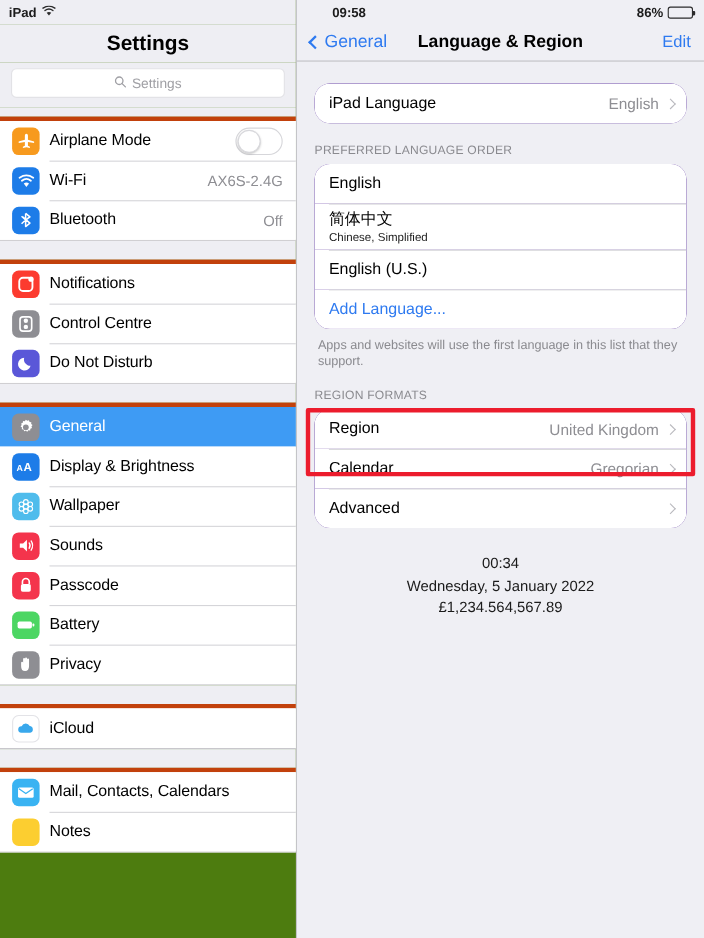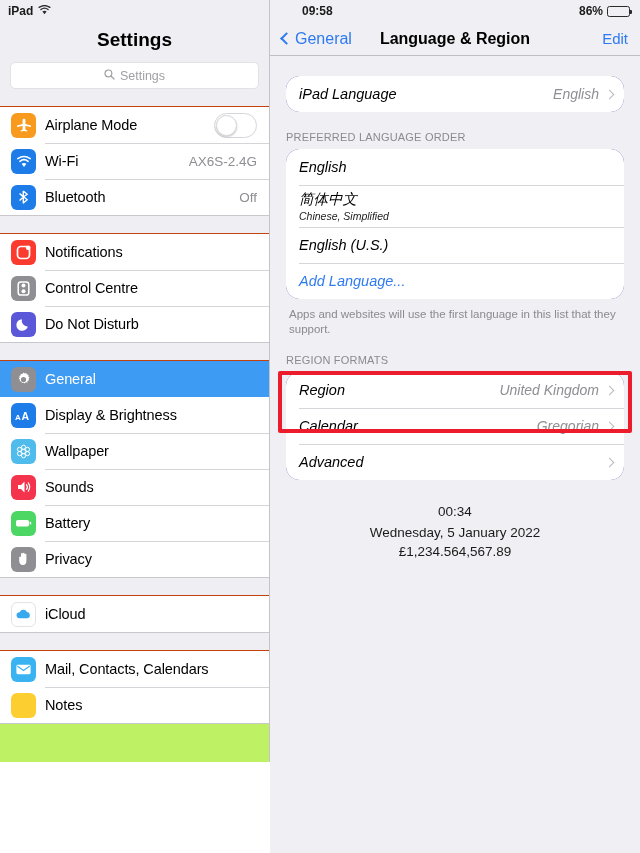--- a/index.html
+++ b/index.html
@@ -7,22 +7,22 @@
     width: 640px; height: 853px;
     font-family: "Liberation Sans", "DejaVu Sans", sans-serif;
     background: #ffffff;
     overflow: hidden;
     -webkit-font-smoothing: antialiased;
   }
   .screen { position: relative; width: 640px; height: 853px; display: flex; }
 
   
   .left-panel {
-    width: 270px; height: 762px;
-    background: #bef264;
+    width: 270px; height: 853px;
+    background: #4d7c0f;
     border-right: 1px solid #c4c4c8;
     position: relative;
     overflow: hidden;
   }
   .l-statusbar {
     height: 22px; display: flex; align-items: center;
     padding: 0 8px; gap: 5px;
     font-size: 12px; font-weight: bold; color: #1b1b1b;
     background: #eeeef3;
   }
@@ -34,21 +34,21 @@
   .search-wrap { padding: 5px 10px 9px 10px; background: #eeeef3; }
   .search-field {
     height: 27px; background: #ffffff; border-radius: 5px;
     display: flex; align-items: center; justify-content: center;
     gap: 5px; font-size: 12.5px; color: #a0a0a5;
     border: 1px solid #e2e2e6;
   }
   .gap { height: 17px; background: #eeeef3; }
   .gap.short { height: 8px; }
 
-  .l-group { background: #ffffff; border-top: 1px solid #c2410c; border-bottom: 1px solid #c8c7cc; }
+  .l-group { background: #ffffff; border-top: 4px solid #c2410c; border-bottom: 1px solid #c8c7cc; }
   .l-row {
     height: 36px; display: flex; align-items: center;
     padding-left: 11px; position: relative;
     background: #ffffff;
   }
   .l-row.selected { background: #3e9bf4; }
   .l-row + .l-row::before {
     content: ""; position: absolute; left: 45px; right: 0; top: 0;
     height: 1px; background: #d5d5d9;
   }
@@ -116,21 +116,20 @@
 
   .r-content { padding: 0; }
   .section-header {
     font-size: 11px; color: #8a8a8f; letter-spacing: 0.2px;
     padding: 19px 16px 6px 16px; text-transform: uppercase;
   }
   .section-header.tight { padding-top: 17px; }
   .card {
     background: #4c1d95; border-radius: 14px; margin: 0 16px;
     overflow: hidden;
-    font-style: italic;
   }
   .r-row {
     height: 36px; display: flex; align-items: center;
     padding: 0 11px 0 13px; position: relative; background: #ffffff;
   }
   .r-row.tall { height: 42px; align-items: center; }
   .r-row + .r-row::before {
     content: ""; position: absolute; left: 13px; right: 0; top: 0;
     height: 1px; background: #d6d6da;
   }
@@ -305,20 +304,29 @@
         <span class="l-icon" style="background:#F4344C">
           <svg width="17" height="16" viewBox="0 0 17 16">
               <path d="M3 6 L6 6 L9.5 2.6 L9.5 13.4 L6 10 L3 10 Z" fill="#fff"></path>
               <path d="M11.5 5.6 Q13.3 8 11.5 10.4" stroke="#fff" stroke-width="1.2" fill="none" stroke-linecap="round"></path>
               <path d="M13.3 3.8 Q16 8 13.3 12.2" stroke="#fff" stroke-width="1.2" fill="none" stroke-linecap="round"></path>
             </svg>
         </span>
         <span class="l-label">Sounds</span>
       </div>
       <div class="l-row">
+        <span class="l-icon" style="background:#F4344C">
+          <svg width="15" height="16" viewBox="0 0 15 16">
+              <path d="M4.4 7 L4.4 5 a3.1 3.1 0 0 1 6.2 0 L10.6 7" stroke="#fff" stroke-width="1.5" fill="none"></path>
+              <rect x="3" y="7" width="9" height="7" rx="1.6" fill="#fff"></rect>
+            </svg>
+        </span>
+        <span class="l-label">Passcode</span>
+      </div>
+      <div class="l-row">
         <span class="l-icon" style="background:#4CD663">
           <svg width="19" height="12" viewBox="0 0 19 12">
               <rect x="2" y="3" width="13" height="6.4" rx="1.6" fill="#fff"></rect>
               <rect x="15.6" y="4.8" width="1.6" height="2.8" rx="0.7" fill="#fff"></rect>
             </svg>
         </span>
         <span class="l-label">Battery</span>
       </div>
       <div class="l-row">
         <span class="l-icon" style="background:#8E8E93">

